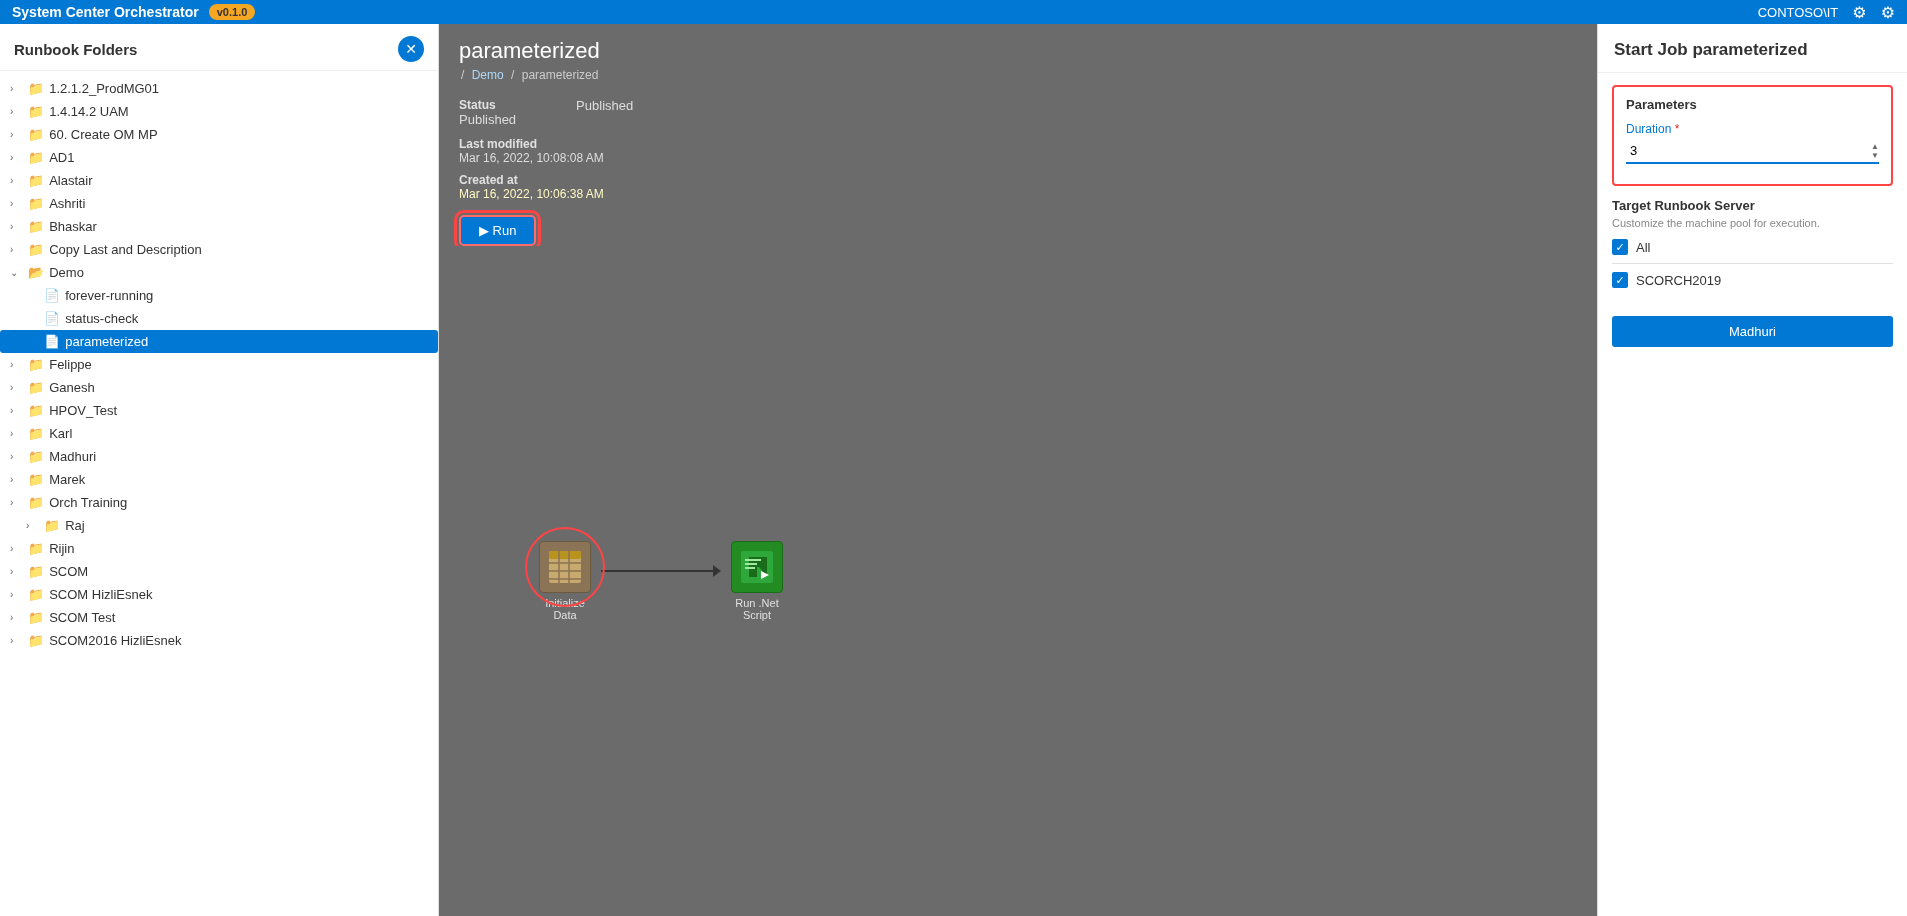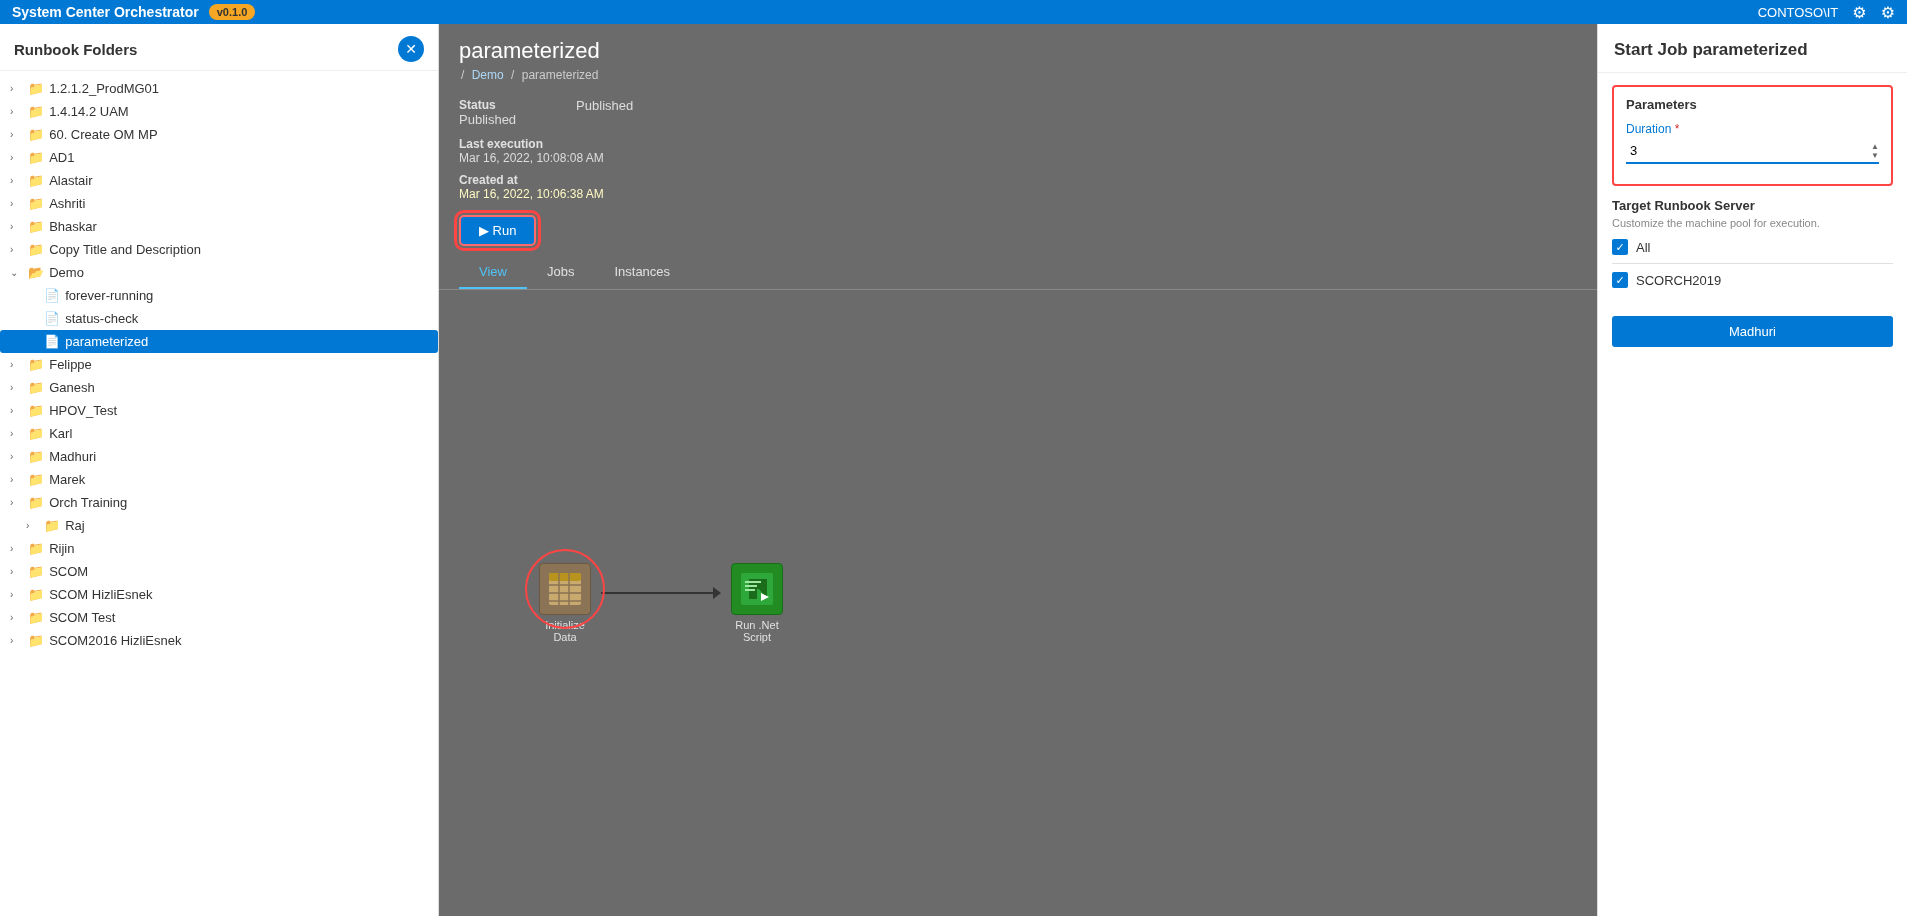--- a/index.html
+++ b/index.html
@@ -308,21 +308,21 @@
         <span class="tree-label">Ashriti</span>
       </div>
       <div class="tree-item level-1">
         <span class="tree-chevron">›</span>
         <span class="tree-icon">📁</span>
         <span class="tree-label">Bhaskar</span>
       </div>
       <div class="tree-item level-1">
         <span class="tree-chevron">›</span>
         <span class="tree-icon">📁</span>
-        <span class="tree-label">Copy Title and Description</span>
+        <span class="tree-label">Copy Last and Description</span>
       </div>
       <div class="tree-item level-1">
         <span class="tree-chevron">⌄</span>
         <span class="tree-icon">📂</span>
         <span class="tree-label">Demo</span>
       </div>
       <div class="tree-item level-2">
         <span class="tree-chevron"></span>
         <span class="tree-icon">📄</span>
         <span class="tree-label">forever-running</span>
@@ -421,40 +421,35 @@
         <div style="font-size:12px;font-weight:600;color:#e0e0e0;">Status</div>
         <div style="font-size:13px;color:#ddd;">Published</div>
       </div>
       <div>
         <div style="font-size:12px;font-weight:600;color:#e0e0e0;"></div>
         <div style="font-size:13px;color:#ddd;">Published</div>
       </div>
     </div>
     <div style="padding: 4px 20px 4px 20px; background:#6b6b6b; display:flex; gap:60px;">
       <div>
-        <div style="font-size:12px;font-weight:600;color:#e0e0e0;">Last execution</div>
+        <div style="font-size:12px;font-weight:600;color:#e0e0e0;">Last modified</div>
         <div style="font-size:12px;color:#ddd;">Mar 16, 2022, 10:08:08 AM</div>
       </div>
     </div>
     <div style="padding: 4px 20px 4px 20px; background:#6b6b6b; display:flex; gap:60px;">
       <div>
         <div style="font-size:12px;font-weight:600;color:#e0e0e0;">Created at</div>
         <div style="font-size:12px;color:#fef9c3;">Mar 16, 2022, 10:06:38 AM</div>
       </div>
     </div>
 
     <div class="run-btn-area">
       <button class="run-button">▶ Run</button>
     </div>
 
-    <div class="tabs-bar">
-      <div class="tab active">View</div>
-      <div class="tab">Jobs</div>
-      <div class="tab">Instances</div>
-    </div>
 
     <div class="canvas-area">
       <div class="workflow-canvas">
 
         <div style="display:flex;align-items:center;">
           <div class="wf-node">
             <div style="position:relative;">
 
               <div style="position:absolute;top:-14px;left:-14px;width:80px;height:80px;border:2px solid #ff4444;border-radius:50%;pointer-events:none;"></div>
               <div class="wf-node-icon" style="background:#8B7355;border:1px solid #6b5a3e;">

